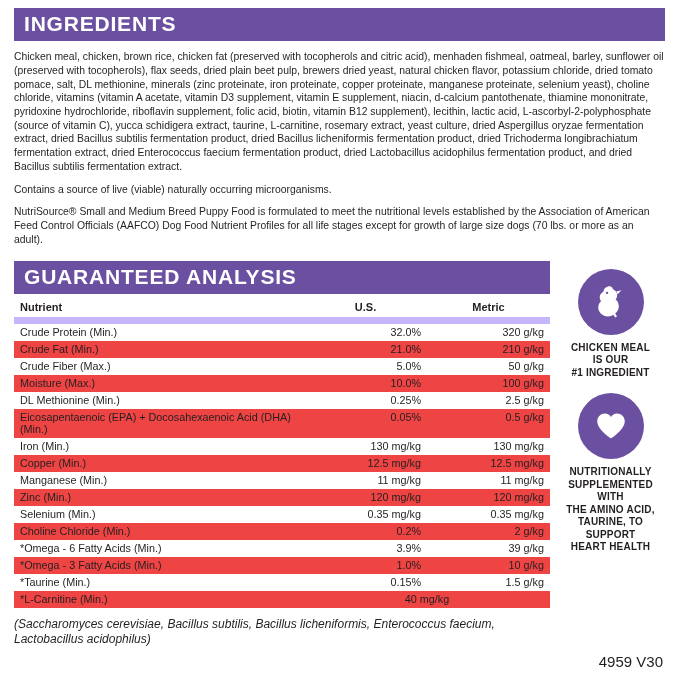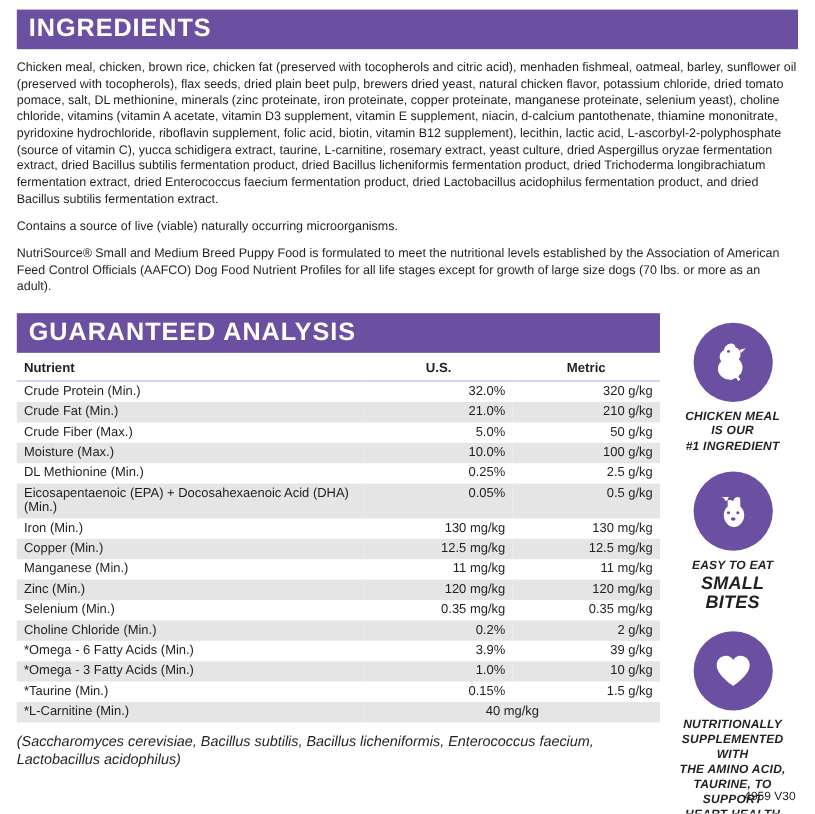--- a/index.html
+++ b/index.html
@@ -52,29 +52,29 @@
     width: 536px;
     border-collapse: collapse;
     font-size: 10.8px;
     margin-top: 4px;
   }
   table.ga th {
     font-weight: bold;
     font-size: 11px;
     text-align: left;
     padding: 3px 6px 4px 6px;
-    border-bottom: 1px solid #c4b5fd;
+    border-bottom: 7px solid #c4b5fd;
   }
   table.ga th.c { text-align: center; }
   table.ga td {
     padding: 2.5px 6px;
     vertical-align: top;
   }
   table.ga td.c { text-align: right; }
-  table.ga tr.alt td { background: #e5e5e5; }
+  table.ga tr.alt td { background: #ef4444; }
   table.ga td.span2 { text-align: center; }
 
   .ga-notes {
     font-size: 12px;
     line-height: 1.3;
     margin-top: 9px;
     width: 520px;
     font-style: italic;
   }
   .ga-notes p { margin: 0; }
@@ -94,33 +94,32 @@
     margin: 0 auto 7px auto;
     display: flex; align-items: center; justify-content: center;
   }
   .circle svg { display: block; }
   .badge-text {
     font-size: 10px;
     font-weight: bold;
     line-height: 1.25;
     letter-spacing: 0.2px;
     color: #231f20;
-    font-style: italic;
   }
   .badge-text .big {
     font-size: 15px;
     display: block;
     line-height: 1.1;
   }
   .badge-text .line { display: block; }
 
   .code {
     position: absolute;
     right: 16px; bottom: 8px;
-    font-size: 10px;
+    font-size: 15px;
     color: #231f20;
   }
 </style>
 </head>
 <body>
 
 <div class="page">
 
   <div class="section-bar">INGREDIENTS</div>
   <div class="ingredients-body">
@@ -239,35 +238,20 @@
             <path fill="#ffffff" d="M40 16l8-2-6 6z"></path>
           </svg>
         </div>
         <div class="badge-text">
           <span class="line">CHICKEN MEAL</span>
           <span class="line">IS OUR</span>
           <span class="line">#1 INGREDIENT</span>
         </div>
       </div>
 
-      <div class="badge">
-        <div class="circle">
-          <svg width="42" height="42" viewBox="0 0 64 64" aria-hidden="true">
-            <path fill="#ffffff" d="M16 14c3 0 5 2 6 5 3-1.5 7-1.5 10 0 1-3 3-5 6-5 2 0 3 1.5 3 4v8c3 2.5 5 6.5 5 11 0 9-7 15-13 15s-13-6-13-15c0-4.5 2-8.5 5-11v-8c0-2.5 1-4 3-4z"></path>
-            <circle cx="26" cy="34" r="2" fill="#6b4fa1"></circle>
-            <circle cx="38" cy="34" r="2" fill="#6b4fa1"></circle>
-            <ellipse cx="32" cy="42" rx="3" ry="2.2" fill="#6b4fa1"></ellipse>
-          </svg>
-        </div>
-        <div class="badge-text">
-          <span class="line">EASY TO EAT</span>
-          <span class="big">SMALL</span>
-          <span class="big">BITES</span>
-        </div>
-      </div>
 
       <div class="badge">
         <div class="circle">
           <svg width="40" height="40" viewBox="0 0 64 64" aria-hidden="true">
             <path fill="#ffffff" d="M32 52S10 38 10 24.5C10 17 15.8 12 22.3 12c4.2 0 7.9 2.2 9.7 5.5 1.8-3.3 5.5-5.5 9.7-5.5C48.2 12 54 17 54 24.5 54 38 32 52 32 52z"></path>
           </svg>
         </div>
         <div class="badge-text">
           <span class="line">NUTRITIONALLY</span>
           <span class="line">SUPPLEMENTED WITH</span>

